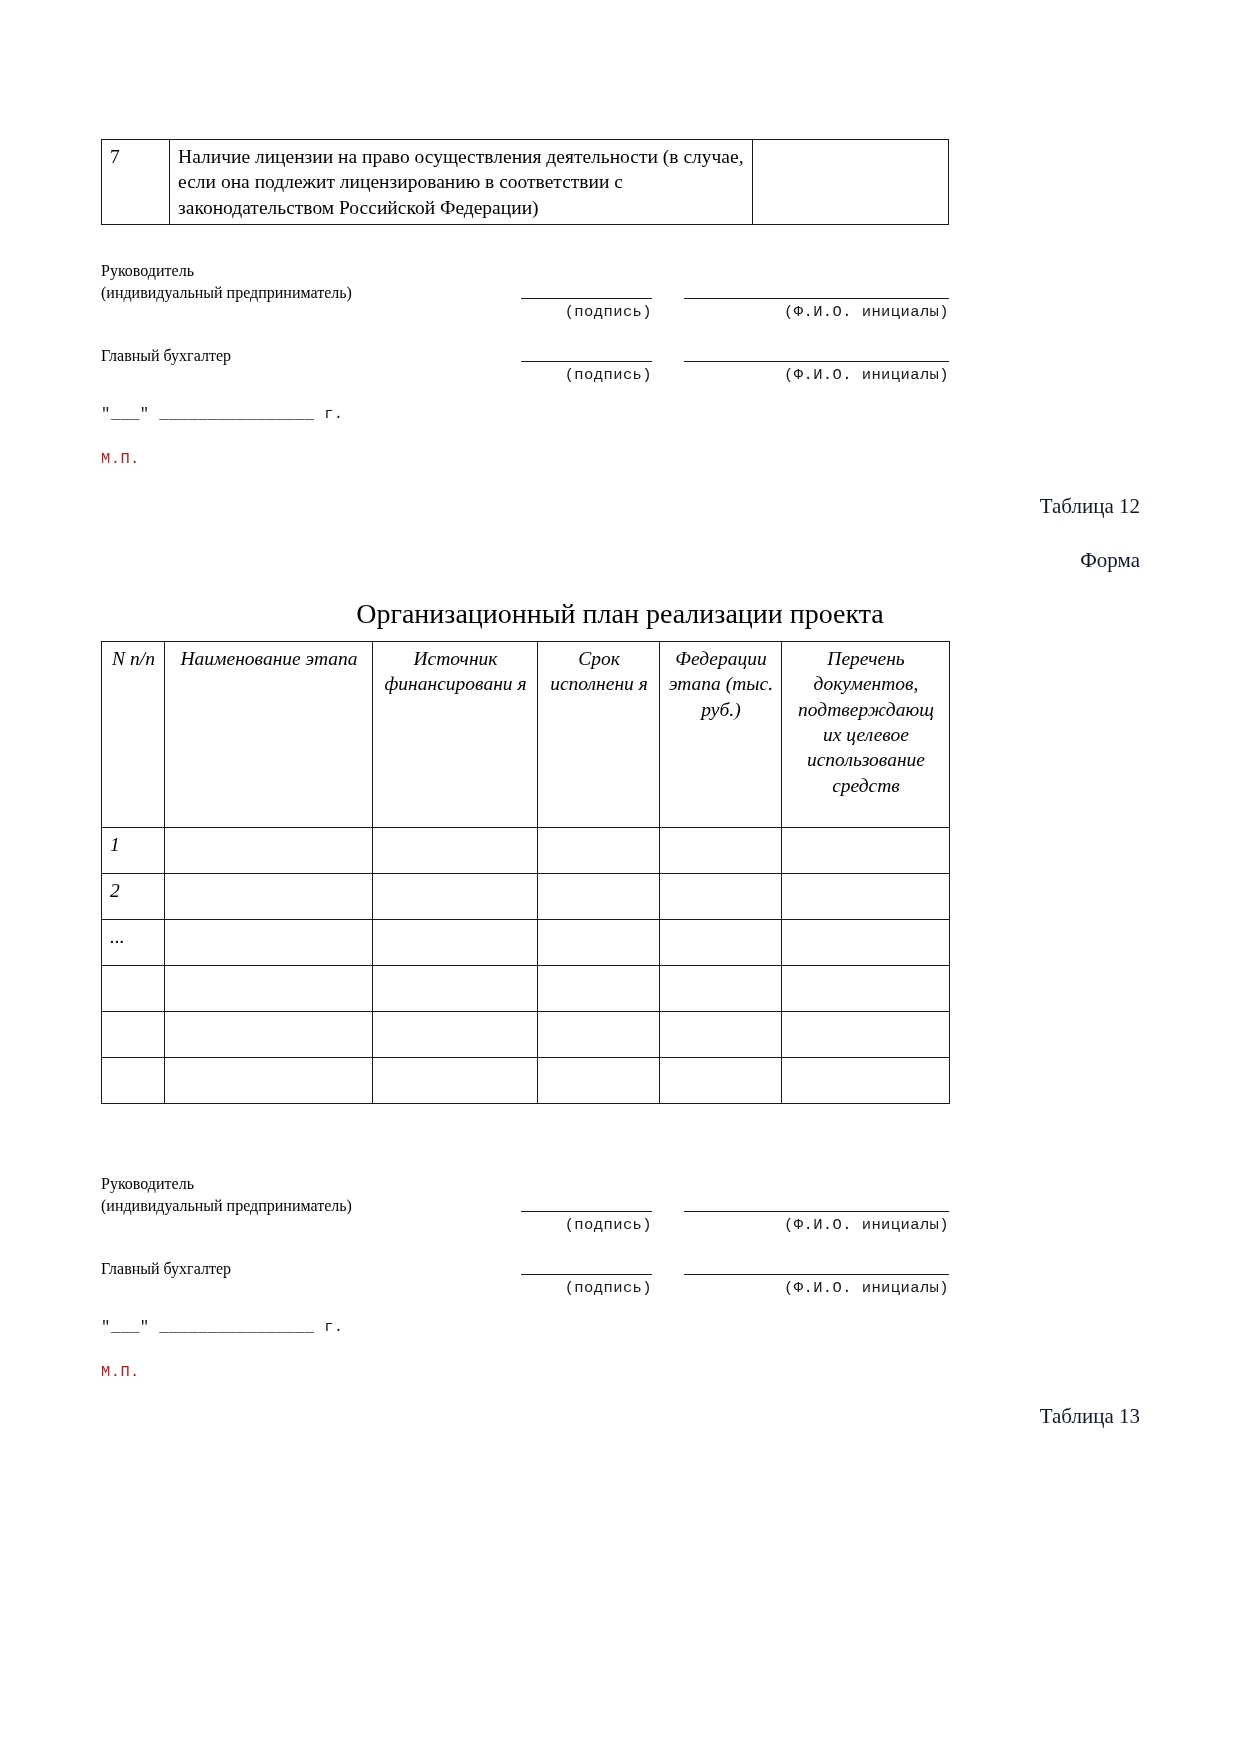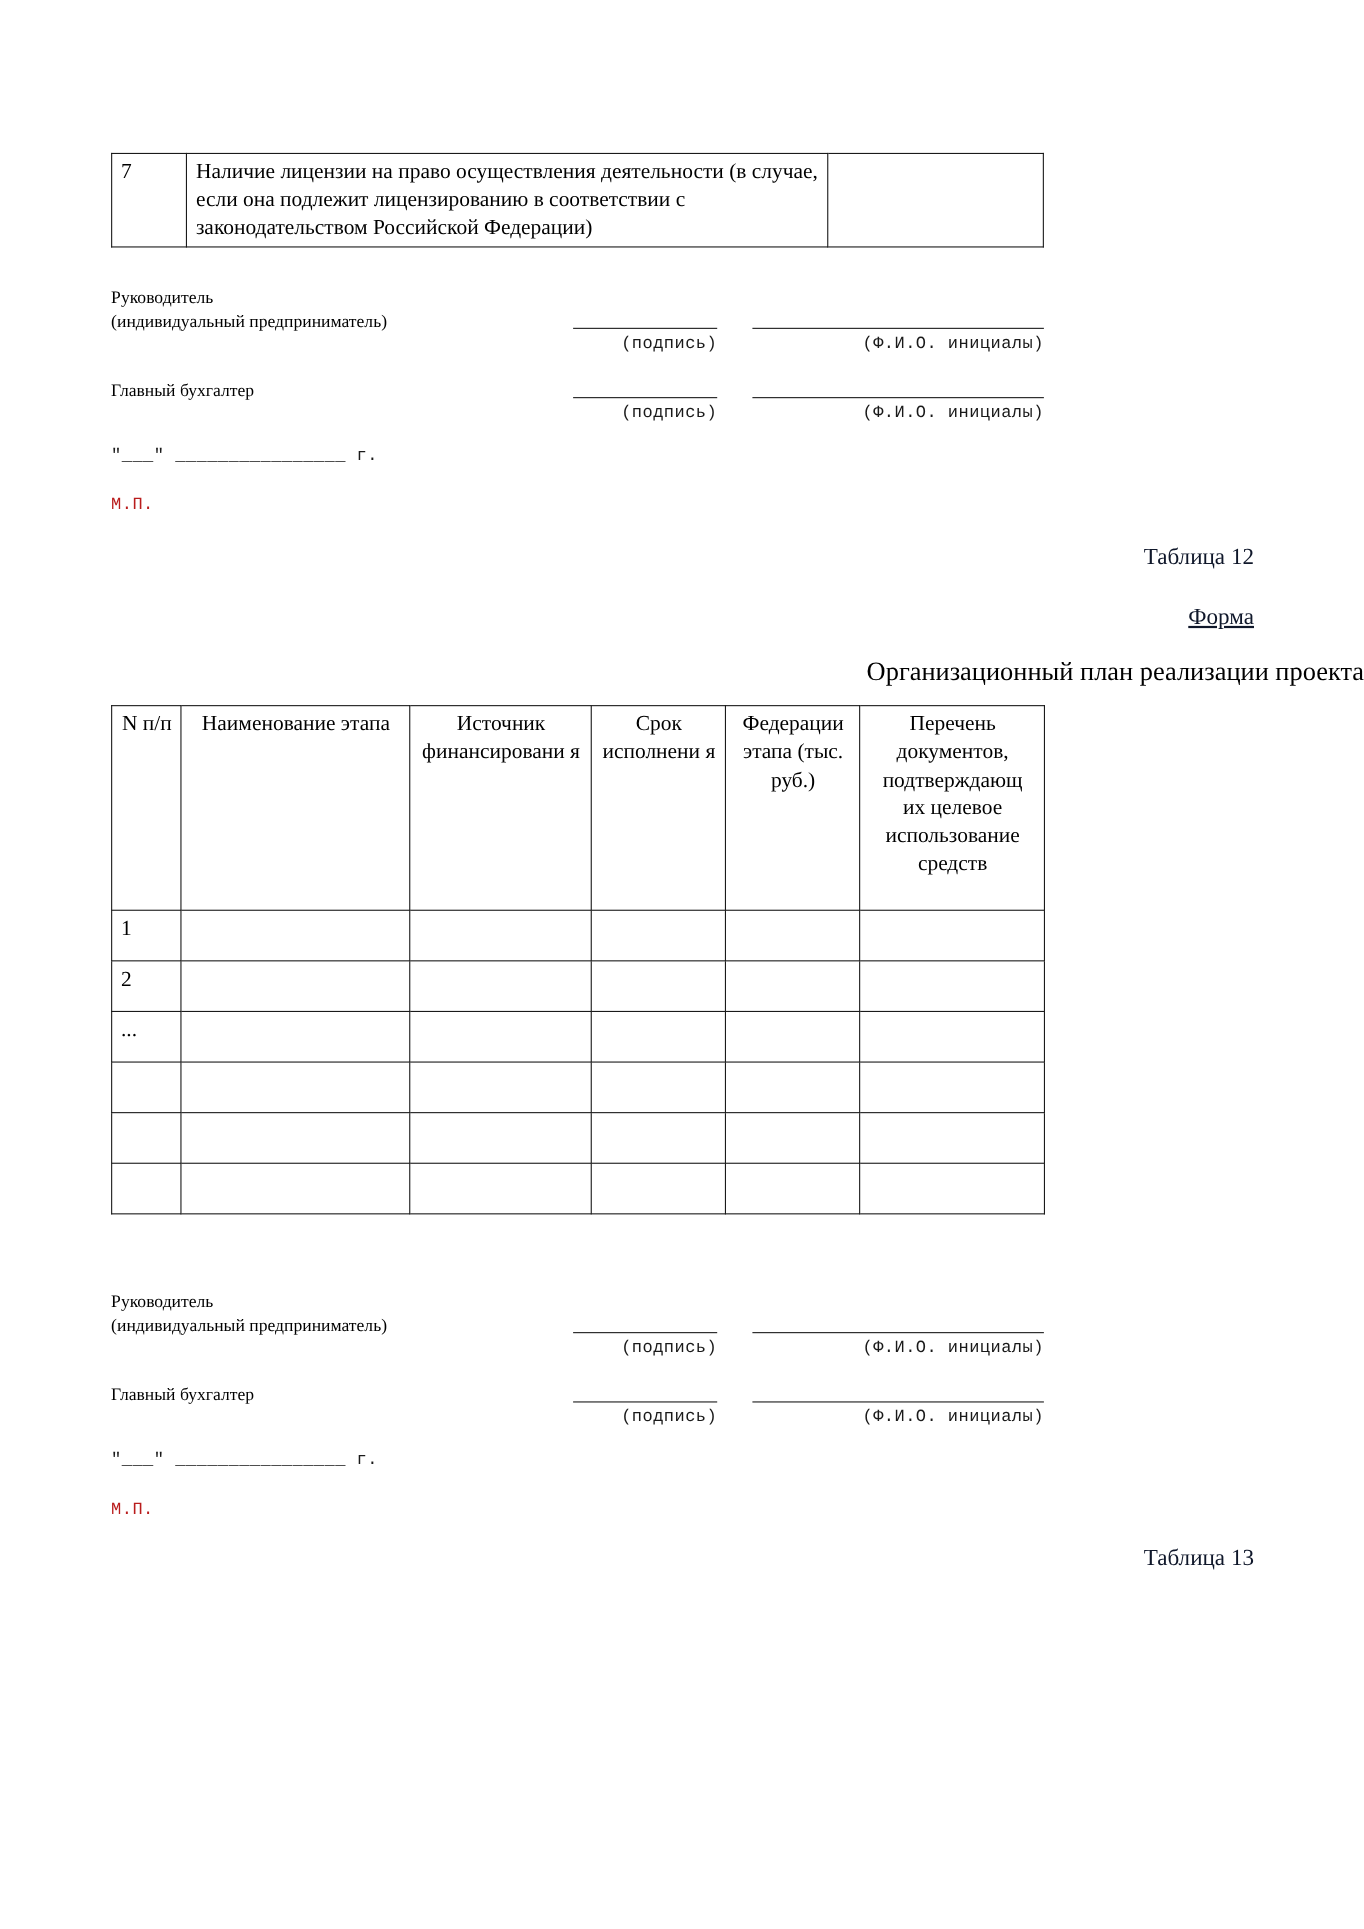--- a/index.html
+++ b/index.html
@@ -94,36 +94,37 @@
     font-size: 21px;
     color: #0f172a;
     white-space: nowrap;
   }
 
   
   .center-title {
     position: absolute;
     left: 0;
     width: 1240px;
-    text-align: right;
-    font-family: "Liberation Serif", "DejaVu Serif", serif;
-    font-size: 24px;
+    text-align: center;
+    font-family: "Liberation Serif", "DejaVu Serif", serif;
+    font-size: 28px;
     color: #000;
   }
 
   
   .table-main {
     position: absolute;
     left: 101px;
     top: 641px;
     width: 848px;
   }
   .table-main td {
     font-size: 19.5px;
     line-height: 1.28;
+    font-style: italic;
   }
   .th-cell {
     text-align: center;
     vertical-align: top;
     padding-top: 8px;
   }
   .c-num   { width: 63px; }
   .c-name  { width: 208px; }
   .c-src   { width: 165px; }
   .c-term  { width: 122px; }
@@ -172,21 +173,21 @@
 
     <div class="sig-cap" style="left:521px; top:366px; width:131px;">(подпись)</div>
     <div class="sig-cap" style="left:684px; top:366px; width:265px;">(Ф.И.О. инициалы)</div>
 
     <div class="date-line" style="left:101px; top:405px;">"___" ________________ г.</div>
 
     <div class="mp-line" style="left:101px; top:450px;">М.П.</div>
   </div>
 
   <div class="right-caption" style="top:494px;">Таблица 12</div>
-  <div class="right-caption" style="top:548px;text-decoration:underline;">Форма</div>
+  <div class="right-caption" style="top:548px;">Форма</div>
 
   <div class="center-title" style="top:598px;">Организационный план реализации проекта</div>
 
   <table class="doc-table table-main">
     <colgroup>
       <col class="c-num">
       <col class="c-name">
       <col class="c-src">
       <col class="c-term">
       <col class="c-cost">

